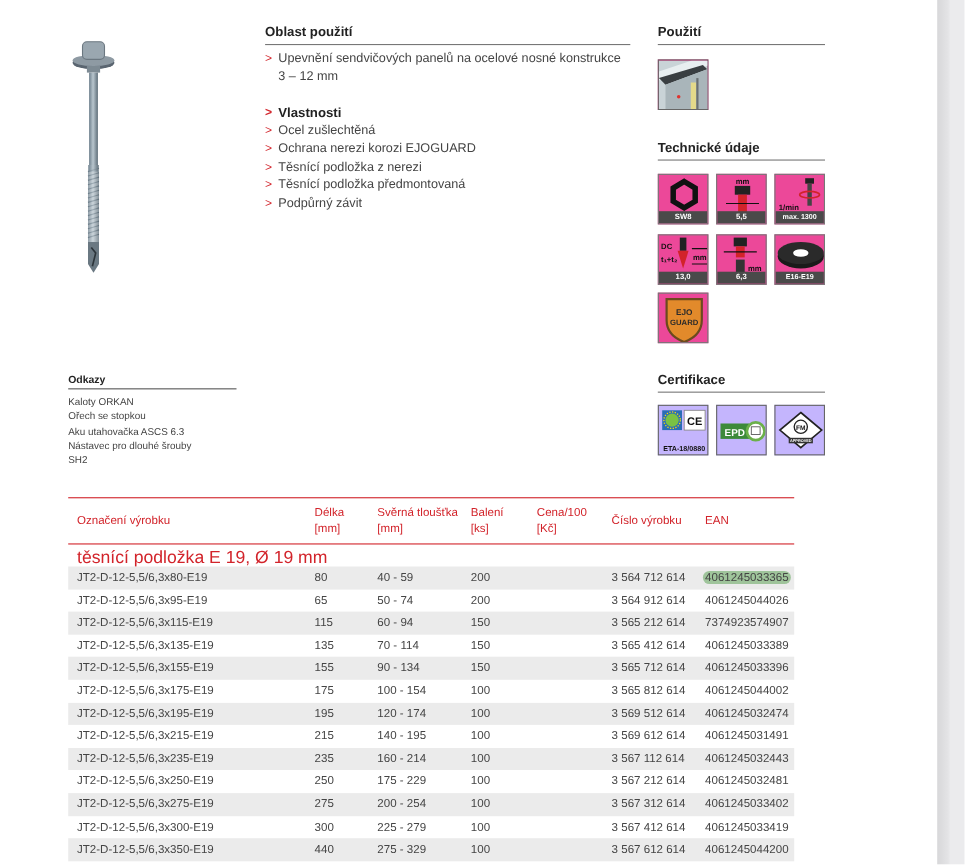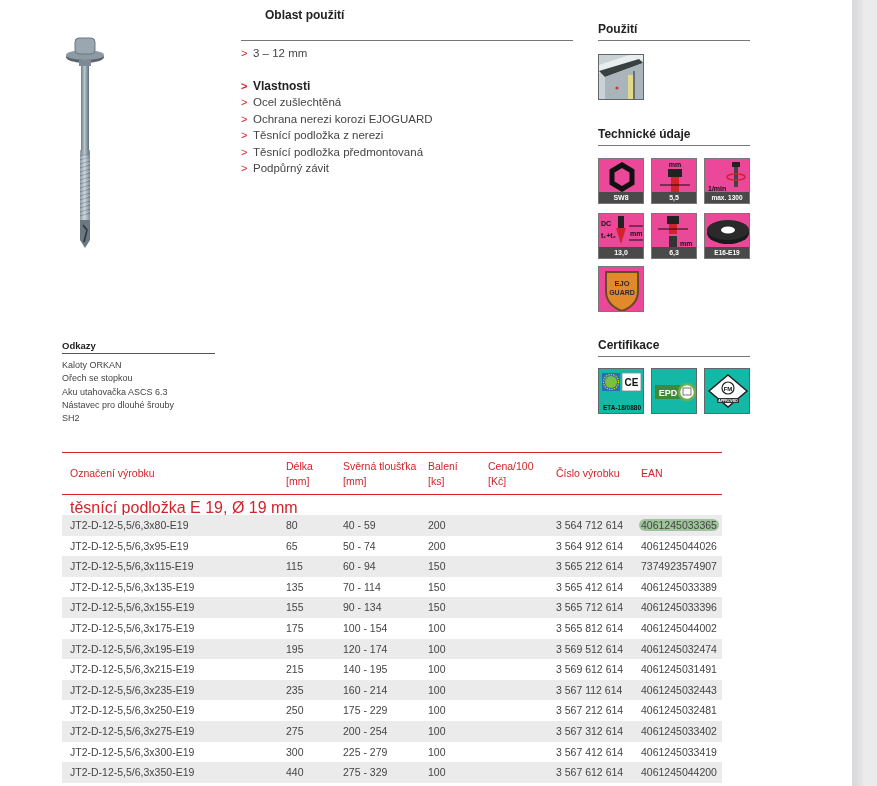--- a/index.html
+++ b/index.html
@@ -25,21 +25,21 @@
   .odkazy-title { position: absolute; left: 62px; top: 340px; font-weight: bold; font-size: 9.5px; color: #222; }
   .odkazy-rule { position: absolute; left: 62px; top: 353px; width: 153px; height: 1px; background: #555; }
   .odkazy-list { position: absolute; left: 62px; top: 359px; font-size: 9px; color: #444; line-height: 13.3px; }
 
   
   .icon-tile { position: absolute; width: 46px; height: 46px; border: 1px solid #777; background: #ec4899; overflow: hidden; }
   .icon-tile .cap { position: absolute; left: 0; bottom: 0; width: 100%; height: 11px; background: #4a4a4a; color: #fff;
     font-size: 7px; font-weight: bold; text-align: center; line-height: 11px; }
   .icon-tile svg { position: absolute; left: 0; top: 0; }
 
-  .cert-tile { position: absolute; width: 46px; height: 46px; border: 1px solid #666; background: #14b8a6; overflow: hidden; }
+  .cert-tile { position: absolute; width: 46px; height: 46px; border: 1px solid #666; background: #c4b5fd; overflow: hidden; }
 
   
   .tbl { position: absolute; left: 62px; top: 452px; width: 660px; font-size: 10.5px; }
   .tbl .top-rule { position: absolute; left: 0; top: 0; width: 660px; height: 1px; background: #d2232a; }
   .tbl .hdr { position: absolute; left: 0; top: 1px; width: 660px; height: 42px; color: #d2232a; font-size: 10.5px; }
   .tbl .hdr .h { position: absolute; line-height: 15px; }
   .tbl .hdr-rule { position: absolute; left: 0; top: 42px; width: 660px; height: 1px; background: #d2232a; }
   .tbl .group { position: absolute; left: 8px; top: 47px; color: #d2232a; font-size: 16px; }
   .tbl .rows { position: absolute; left: 0; top: 63px; width: 660px; }
   .tbl .row { position: relative; width: 660px; height: 20.6px; color: #444; }
@@ -83,24 +83,24 @@
         <line x1="20" y1="178" x2="30" y2="175"></line>
         <line x1="20" y1="182" x2="30" y2="179"></line>
       <line x1="20" y1="186" x2="30" y2="183"></line>
     </g>
     <rect x="20" y="120" width="10" height="70" fill="url(#shaft)" opacity="0.75"></rect>
     <path d="M20 190 L30 190 L30 210 L25 218 L20 210 Z" fill="#6a7882"></path>
     <path d="M23 195 L27 200 L24 212" stroke="#2c343a" stroke-width="1.5" fill="none"></path>
   </svg>
 </div>
 
-<div class="sec-title" style="left:241px; top:8px;margin-left:24px;">Oblast použití</div>
+<div class="sec-title" style="left:241px; top:22px;">Oblast použití</div>
 <div class="sec-rule" style="left:241px; top:40px; width:332px;"></div>
 <ul class="bullet-list" style="left:241px; top:45px; width:340px;">
-  <li><span class="arr">&gt;</span></li>
+  <li><span class="arr">&gt;</span><span>Upevnění sendvičových panelů na ocelové nosné konstrukce</span></li>
   <li><span>3 – 12 mm</span></li>
   <li class="spacer"></li>
   <li class="bold"><span class="arr">&gt;</span><span>Vlastnosti</span></li>
   <li><span class="arr">&gt;</span><span>Ocel zušlechtěná</span></li>
   <li><span class="arr">&gt;</span><span>Ochrana nerezi korozi EJOGUARD</span></li>
   <li><span class="arr">&gt;</span><span>Těsnící podložka z nerezi</span></li>
   <li><span class="arr">&gt;</span><span>Těsnící podložka předmontovaná</span></li>
   <li><span class="arr">&gt;</span><span>Podpůrný závit</span></li>
 </ul>
 

